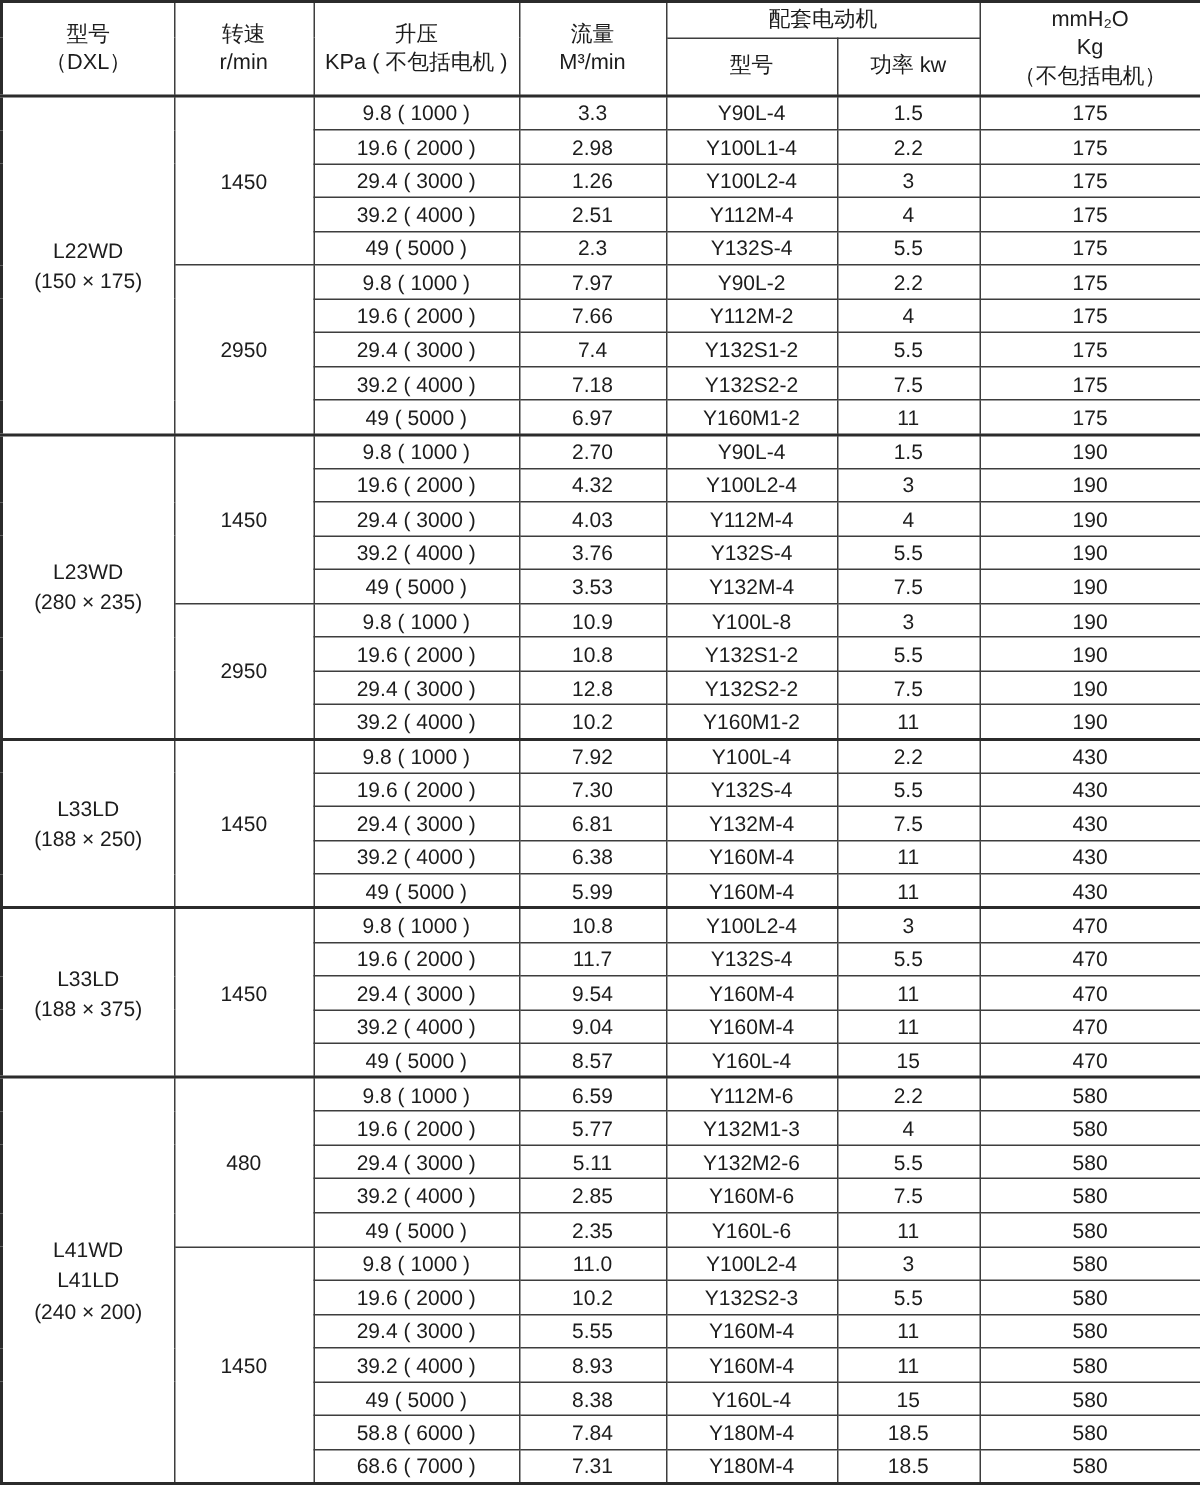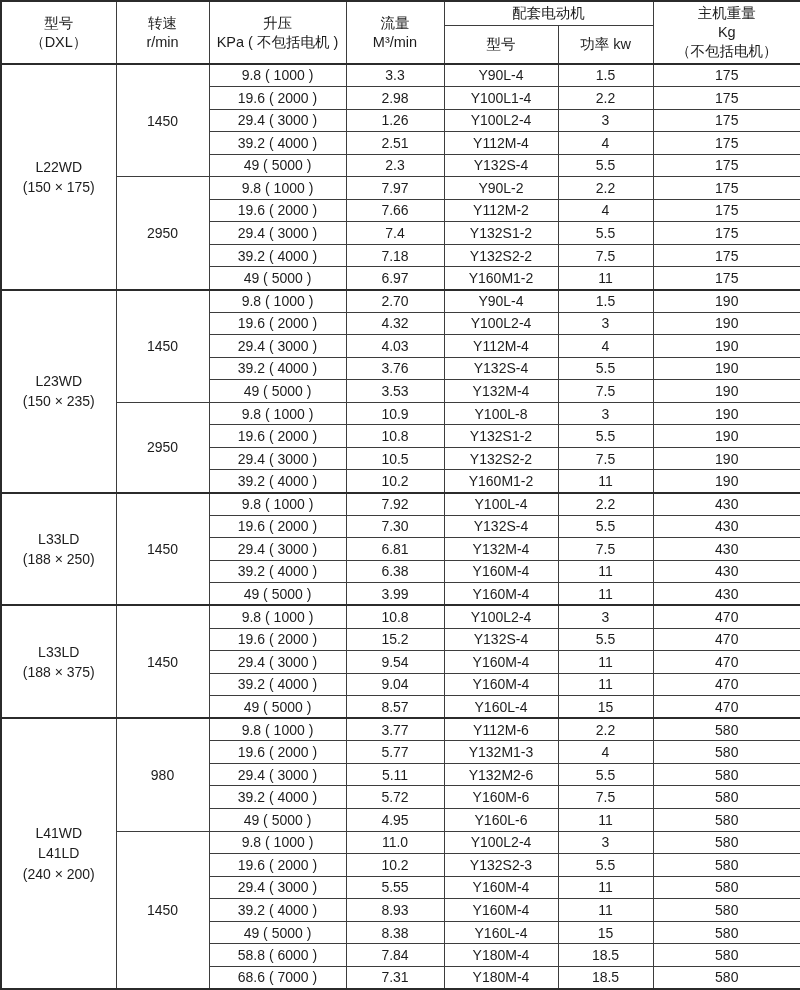--- a/index.html
+++ b/index.html
@@ -68,21 +68,21 @@
       <th rowspan="2">
         <div>升压</div>
         <div>KPa ( 不包括电机 )</div>
       </th>
       <th rowspan="2">
         <div>流量</div>
         <div>M³/min</div>
       </th>
       <th colspan="2">配套电动机</th>
       <th rowspan="2">
-        <div>主机重量</div>
+        <div>mmH₂O</div>
         <div>Kg</div>
         <div>（不包括电机）</div>
       </th>
     </tr>
     <tr class="h2">
       <th>型号</th>
       <th>功率 kw</th>
     </tr>
   </thead>
 <tbody>
@@ -160,21 +160,21 @@
         <td>6.97</td>
         <td>Y160M1-2</td>
         <td>11</td>
         <td>175</td>
       </tr>
     </tbody>
     <tbody>
       <tr>
         <td rowspan="9" class="model-cell">
           <div>L23WD</div>
-          <div>(150 × 235)</div>
+          <div>(280 × 235)</div>
         </td>
         <td rowspan="5">1450</td>
         <td>9.8 ( 1000 )</td>
         <td>2.70</td>
         <td>Y90L-4</td>
         <td>1.5</td>
         <td>190</td>
       </tr>
       <tr>
         <td>19.6 ( 2000 )</td>
@@ -214,21 +214,21 @@
       </tr>
       <tr>
         <td>19.6 ( 2000 )</td>
         <td>10.8</td>
         <td>Y132S1-2</td>
         <td>5.5</td>
         <td>190</td>
       </tr>
       <tr>
         <td>29.4 ( 3000 )</td>
-        <td>10.5</td>
+        <td>12.8</td>
         <td>Y132S2-2</td>
         <td>7.5</td>
         <td>190</td>
       </tr>
       <tr>
         <td>39.2 ( 4000 )</td>
         <td>10.2</td>
         <td>Y160M1-2</td>
         <td>11</td>
         <td>190</td>
@@ -263,42 +263,42 @@
       </tr>
       <tr>
         <td>39.2 ( 4000 )</td>
         <td>6.38</td>
         <td>Y160M-4</td>
         <td>11</td>
         <td>430</td>
       </tr>
       <tr>
         <td>49 ( 5000 )</td>
-        <td>3.99</td>
+        <td>5.99</td>
         <td>Y160M-4</td>
         <td>11</td>
         <td>430</td>
       </tr>
     </tbody>
     <tbody>
       <tr>
         <td rowspan="5" class="model-cell">
           <div>L33LD</div>
           <div>(188 × 375)</div>
         </td>
         <td rowspan="5">1450</td>
         <td>9.8 ( 1000 )</td>
         <td>10.8</td>
         <td>Y100L2-4</td>
         <td>3</td>
         <td>470</td>
       </tr>
       <tr>
         <td>19.6 ( 2000 )</td>
-        <td>15.2</td>
+        <td>11.7</td>
         <td>Y132S-4</td>
         <td>5.5</td>
         <td>470</td>
       </tr>
       <tr>
         <td>29.4 ( 3000 )</td>
         <td>9.54</td>
         <td>Y160M-4</td>
         <td>11</td>
         <td>470</td>
@@ -318,51 +318,51 @@
         <td>470</td>
       </tr>
     </tbody>
     <tbody>
       <tr>
         <td rowspan="12" class="model-cell">
           <div>L41WD</div>
           <div>L41LD</div>
           <div>(240 × 200)</div>
         </td>
-        <td rowspan="5">980</td>
-        <td>9.8 ( 1000 )</td>
-        <td>3.77</td>
+        <td rowspan="5">480</td>
+        <td>9.8 ( 1000 )</td>
+        <td>6.59</td>
         <td>Y112M-6</td>
         <td>2.2</td>
         <td>580</td>
       </tr>
       <tr>
         <td>19.6 ( 2000 )</td>
         <td>5.77</td>
         <td>Y132M1-3</td>
         <td>4</td>
         <td>580</td>
       </tr>
       <tr>
         <td>29.4 ( 3000 )</td>
         <td>5.11</td>
         <td>Y132M2-6</td>
         <td>5.5</td>
         <td>580</td>
       </tr>
       <tr>
         <td>39.2 ( 4000 )</td>
-        <td>5.72</td>
+        <td>2.85</td>
         <td>Y160M-6</td>
         <td>7.5</td>
         <td>580</td>
       </tr>
       <tr>
         <td>49 ( 5000 )</td>
-        <td>4.95</td>
+        <td>2.35</td>
         <td>Y160L-6</td>
         <td>11</td>
         <td>580</td>
       </tr>
       <tr>
         <td rowspan="7">1450</td>
         <td>9.8 ( 1000 )</td>
         <td>11.0</td>
         <td>Y100L2-4</td>
         <td>3</td>

